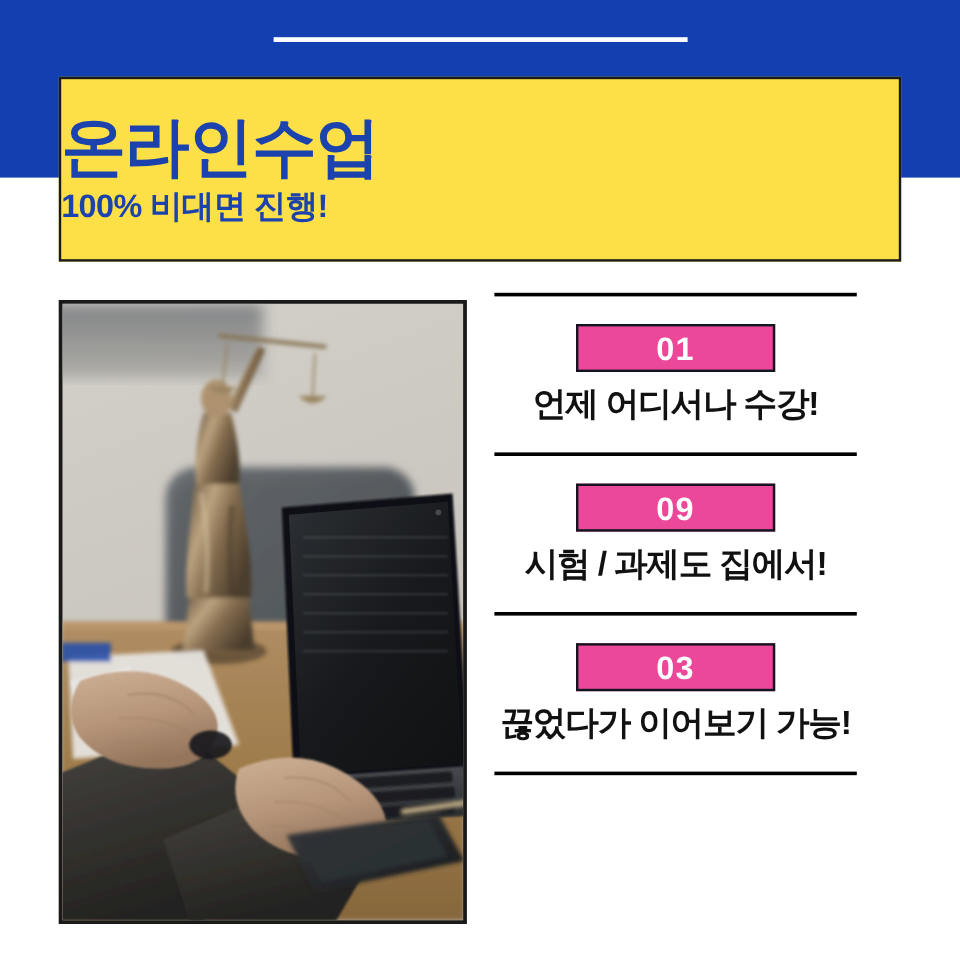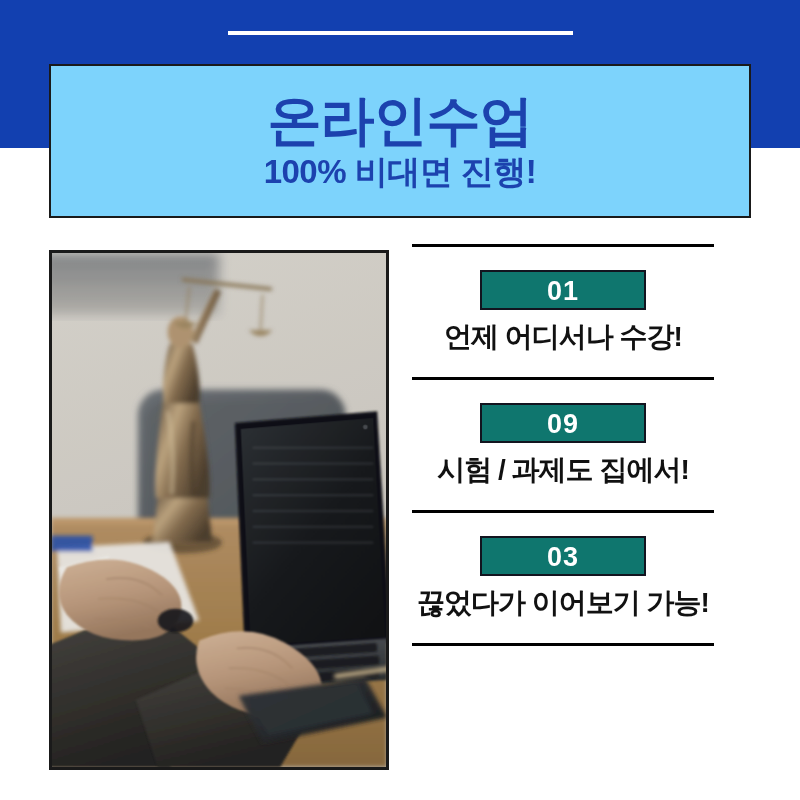--- a/index.html
+++ b/index.html
@@ -38,39 +38,39 @@
     width: 345px;
     height: 4px;
     background: #ffffff;
   }
   .title-box {
     position: absolute;
     left: 49px;
     top: 64px;
     width: 702px;
     height: 154px;
-    background: #7dd3fc;
+    background: #fde047;
     border: 2px solid #1a1a1a;
     box-sizing: border-box;
     display: flex;
     flex-direction: column;
-    align-items: center;
+    align-items: flex-start;
     justify-content: center;
   }
   .main-title {
     font-size: 54px;
     font-weight: bold;
     color: #1c42ae;
     letter-spacing: -1px;
     line-height: 1.05;
     margin: 0 0 6px 0;
     white-space: nowrap;
   }
   .sub-title {
-    font-size: 33px;
+    font-size: 27px;
     font-weight: bold;
     color: #1c42ae;
     letter-spacing: -0.5px;
     line-height: 1.1;
     margin: 0;
     white-space: nowrap;
   }
 
   
   .content {
@@ -116,21 +116,21 @@
   }
   .feature {
     padding: 23px 0 21px 0;
     text-align: center;
   }
   .badge {
     display: inline-block;
     width: 166px;
     height: 40px;
     line-height: 38px;
-    background: #0f766e;
+    background: #ec4899;
     border: 2px solid #12141f;
     box-sizing: border-box;
     color: #ffffff;
     font-size: 27px;
     font-weight: bold;
     letter-spacing: 1px;
   }
   .feature-text {
     margin-top: 8px;
     font-size: 28px;

